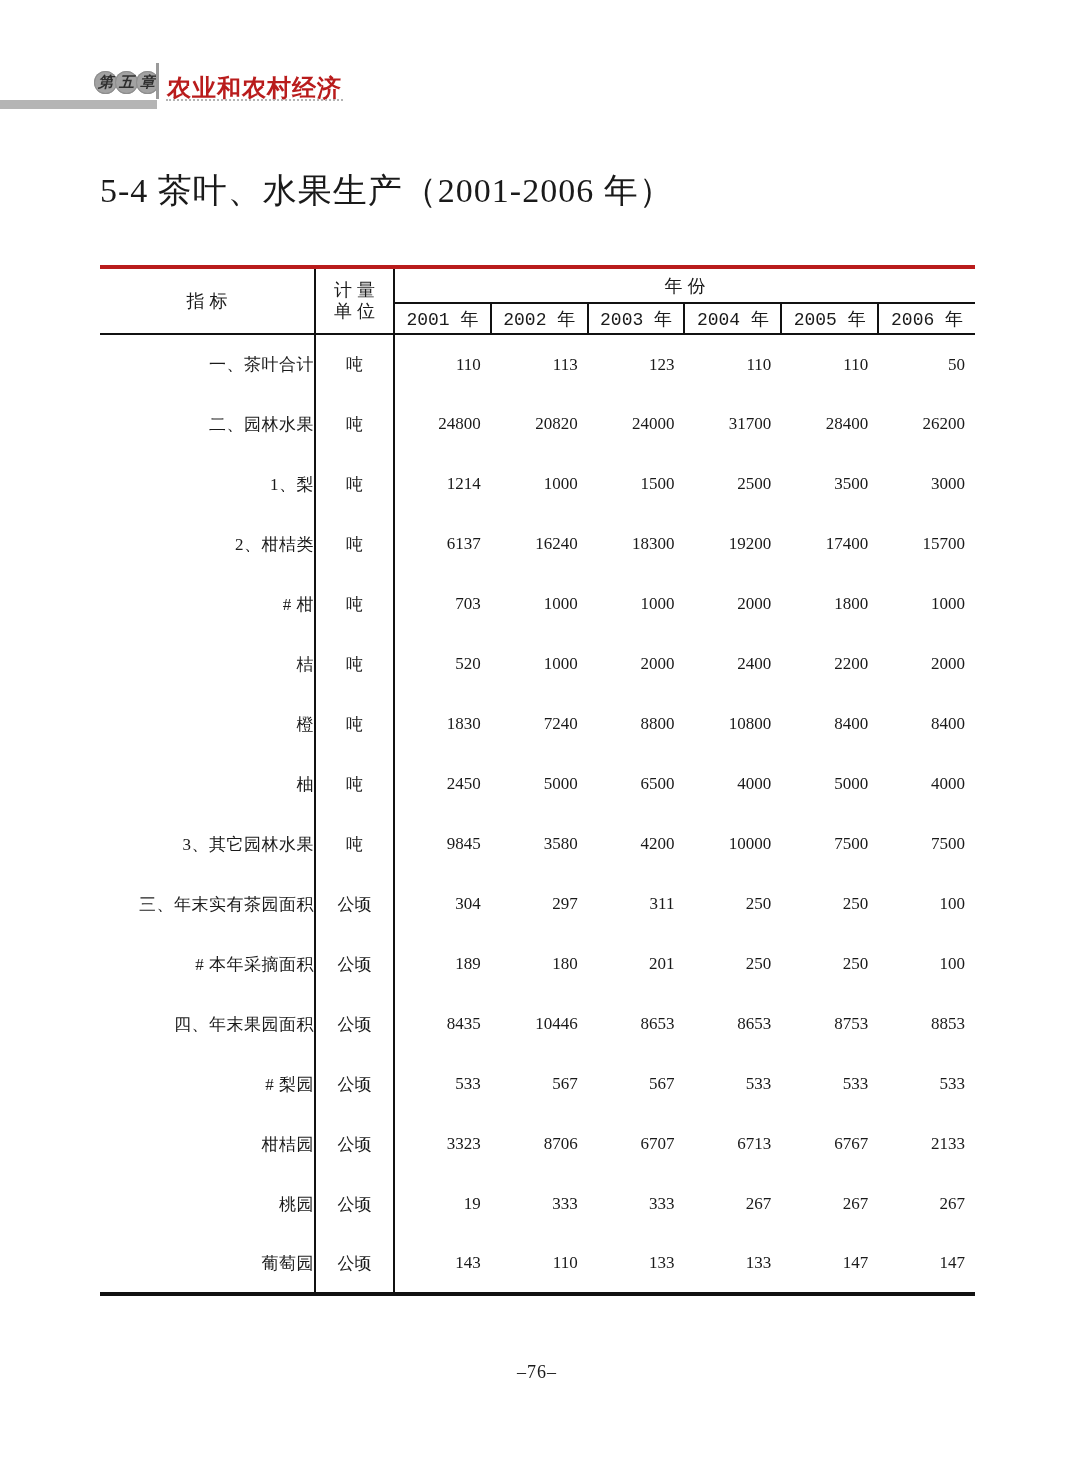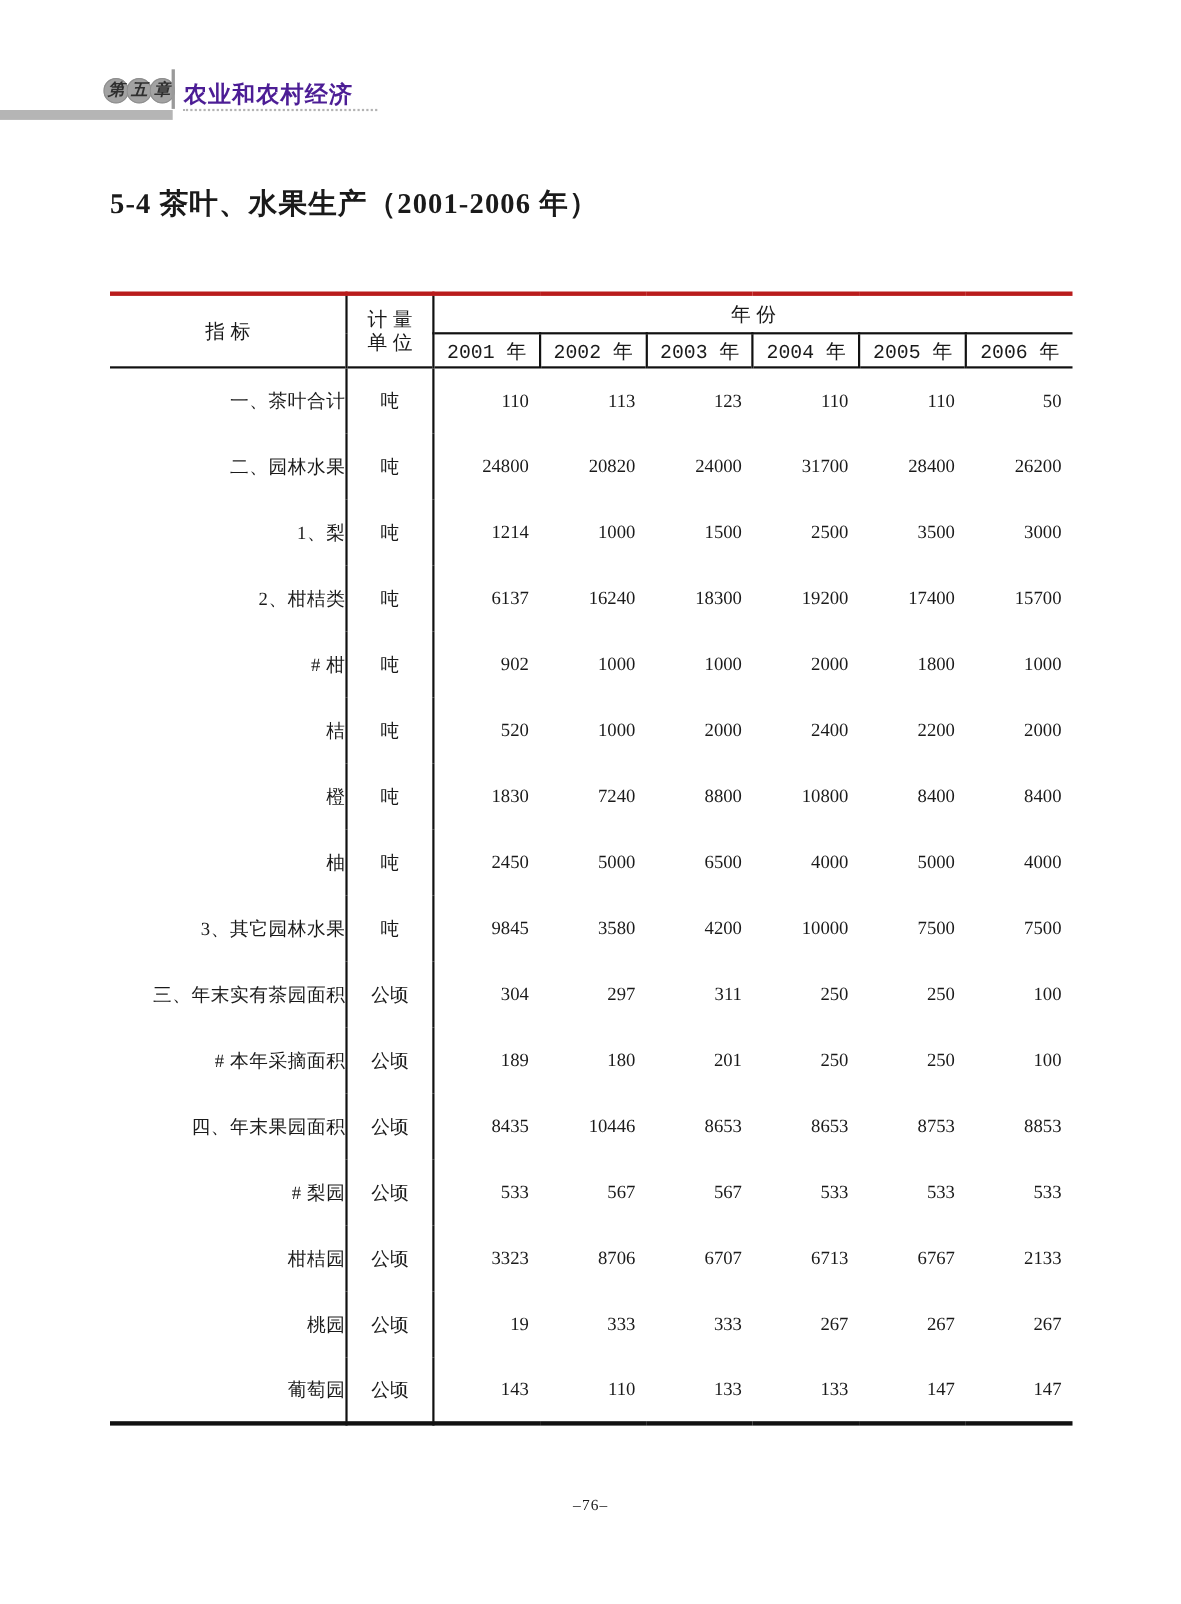--- a/index.html
+++ b/index.html
@@ -33,33 +33,33 @@
     background: #b5b5b5;
   }
   .chapter-divider {
     position: absolute; left: 156px; top: 63px;
     width: 3px; height: 36px;
     background: #9a9a9a;
   }
   .chapter-title {
     position: absolute; left: 167px; top: 72px;
     font-family: "Liberation Sans", "DejaVu Sans", sans-serif;
-    font-weight: bold; font-size: 21px; letter-spacing: 1px;
-    color: #4c1d95; white-space: nowrap;
+    font-weight: bold; font-size: 24px; letter-spacing: 1px;
+    color: #b91c1c; white-space: nowrap;
   }
   .chapter-rule {
     position: absolute; left: 166px; top: 99px;
     width: 177px; height: 0;
     border-top: 2px dotted #b3b3b3;
   }
 
   
   .doc-title {
     position: absolute; left: 100px; top: 168px;
-    font-size: 26px; font-weight: bold; letter-spacing: 1px;
+    font-size: 34px; font-weight: normal; letter-spacing: 1px;
     white-space: nowrap;
   }
 
   
   .tbl-wrap { position: absolute; left: 100px; top: 265px; width: 875px; }
   table.stat {
     border-collapse: collapse; table-layout: fixed;
     width: 875px;
     border-top: 4px solid #b91c1c;
     border-bottom: 4px solid #111;
@@ -93,21 +93,21 @@
   }
   td.c-val { text-align: right; padding-right: 10px; font-size: 17px; }
   .ind0 { padding-left: 8px; }
   .ind1 { padding-left: 18px; }
   .ind2 { padding-left: 30px; }
   .ind3 { padding-left: 48px; }
 
   
   .page-number {
     position: absolute; left: 0; top: 1362px; width: 1074px;
-    text-align: center; font-size: 14px; letter-spacing: 1px;
+    text-align: center; font-size: 18px; letter-spacing: 1px;
   }
 </style>
 </head>
 <body>
 
 <div class="page">
 
   <div class="chapter-badge">
     <span class="badge-circle">第</span>
     <span class="badge-circle">五</span>
@@ -187,21 +187,21 @@
             <td class="c-val">6137</td>
             <td class="c-val">16240</td>
             <td class="c-val">18300</td>
             <td class="c-val">19200</td>
             <td class="c-val">17400</td>
             <td class="c-val">15700</td>
           </tr>
           <tr>
             <td class="c-label ind2"># 柑</td>
             <td class="c-unit">吨</td>
-            <td class="c-val">902</td>
+            <td class="c-val">703</td>
             <td class="c-val">1000</td>
             <td class="c-val">1000</td>
             <td class="c-val">2000</td>
             <td class="c-val">1800</td>
             <td class="c-val">1000</td>
           </tr>
           <tr>
             <td class="c-label ind3">桔</td>
             <td class="c-unit">吨</td>
             <td class="c-val">520</td>

